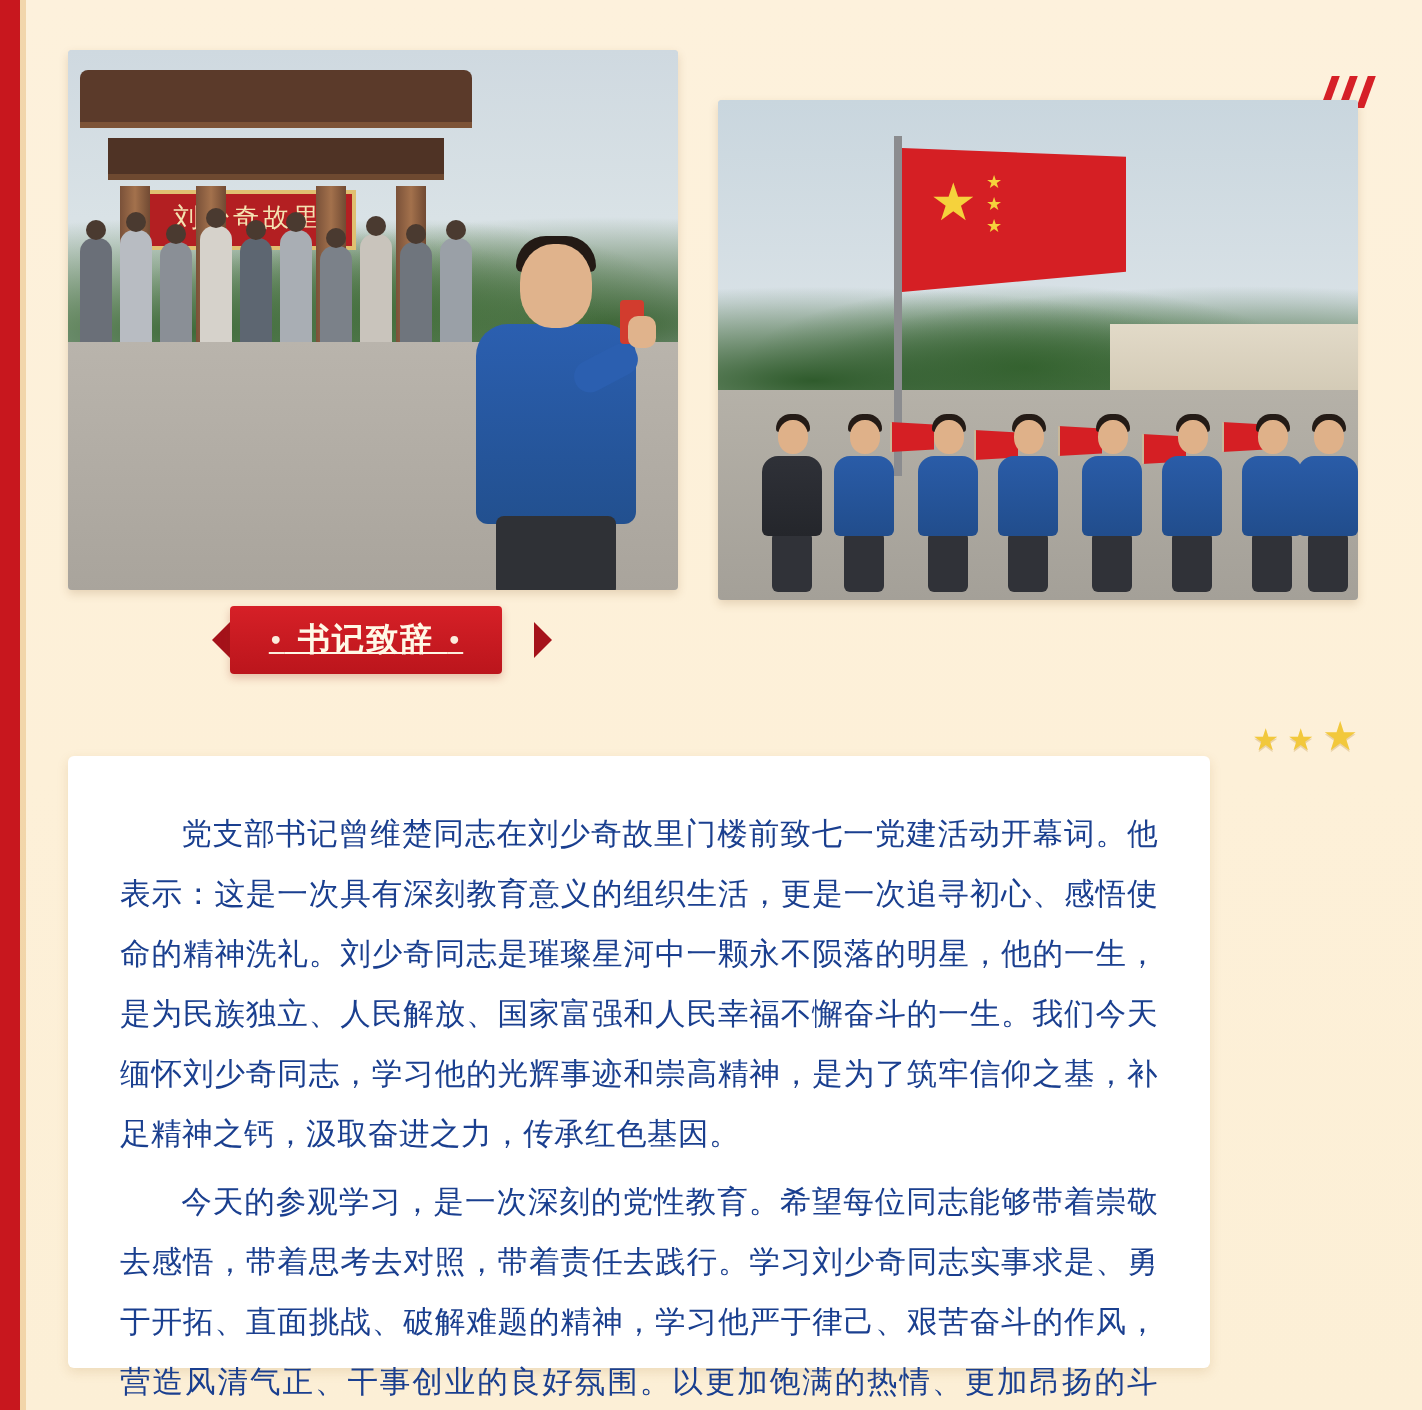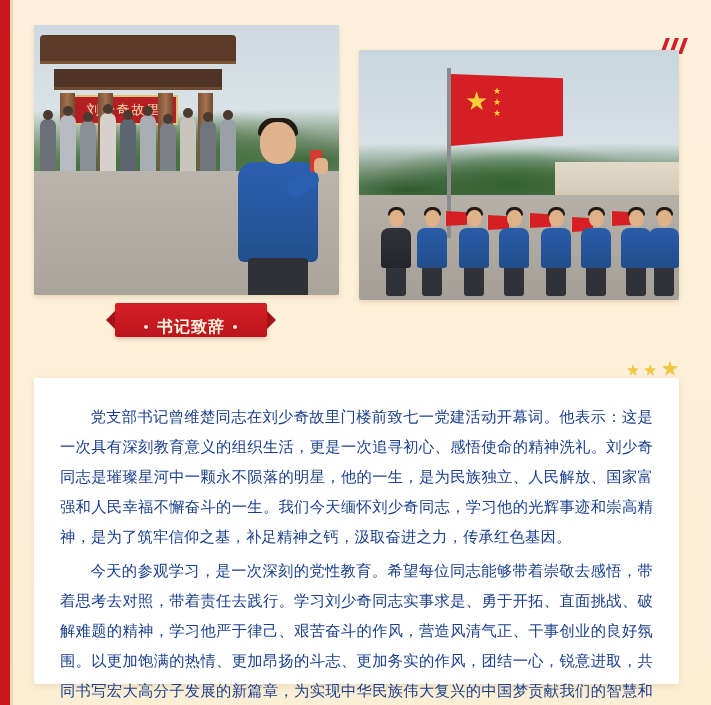--- a/index.html
+++ b/index.html
@@ -286,31 +286,32 @@
   .caption-wrap {
     position: absolute;
     left: 115px;
     top: 303px;
     width: 152px;
     height: 34px;
   }
   .caption {
     position: absolute;
     left: 0; top: 0;
-    width: 152px; height: 34px;
+    width: 136px; height: 34px;
     background: linear-gradient(180deg, #d62027 0%, #bb151c 100%);
     color: #fff8e6;
     font-size: 16px;
     font-weight: bold;
     letter-spacing: 1px;
     text-align: center;
-    line-height: 47px;
+    line-height: 34px;
     border-radius: 2px;
     font-family: "DejaVu Sans", sans-serif;
     box-shadow: 0 2px 4px rgba(150, 40, 20, 0.25);
+    text-decoration: underline;
   }
   .caption .dot {
     font-size: 11px;
     vertical-align: middle;
     opacity: 0.95;
   }
   .caption-tail-l, .caption-tail-r {
     position: absolute;
     top: 8px;
     width: 0; height: 0;
@@ -350,21 +351,21 @@
     letter-spacing: 4px;
     text-shadow: 0 1px 0 rgba(180, 120, 20, 0.25);
   }
   .stars .big { font-size: 20px; }
 
   
   .card {
     position: absolute;
     left: 34px;
     top: 378px;
-    width: 645px;
+    width: 571px;
     height: 306px;
     background: #ffffff;
     border-radius: 3px;
     box-shadow: 0 2px 6px rgba(160, 110, 40, 0.16);
     box-sizing: border-box;
     padding: 24px 26px 23px 26px;
   }
   .card p {
     margin: 0 0 4px 0;
     text-indent: 2em;

